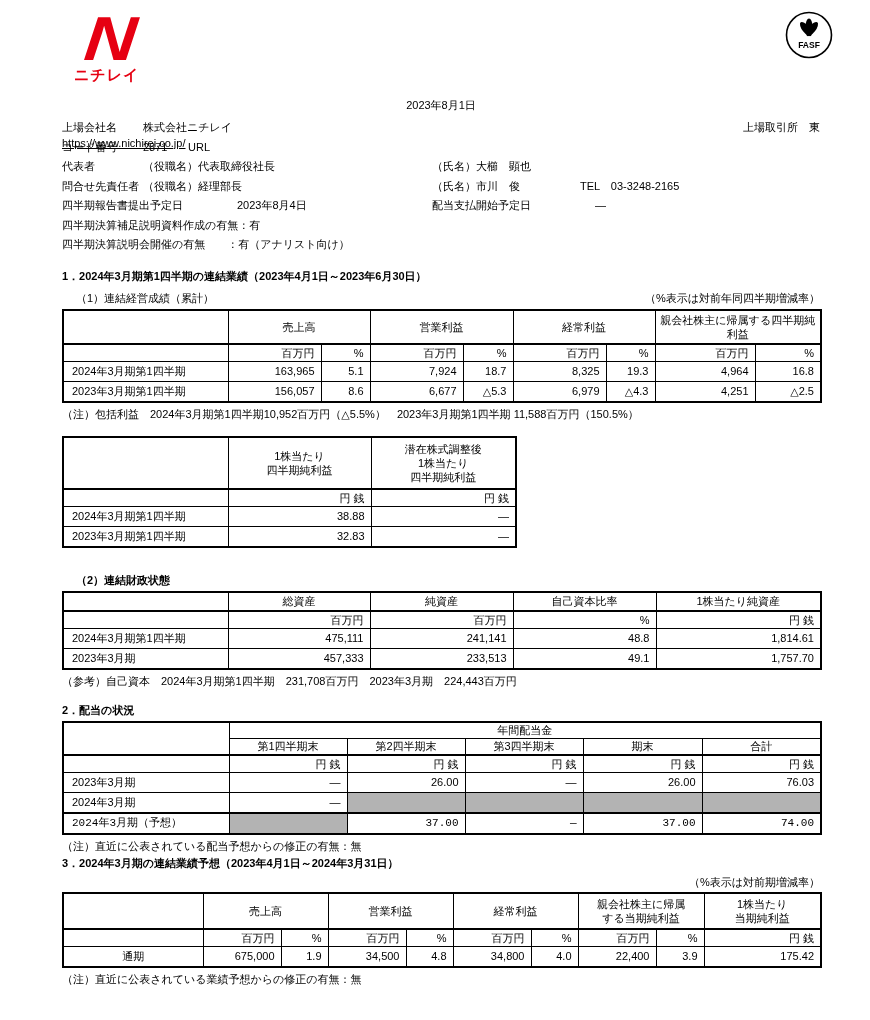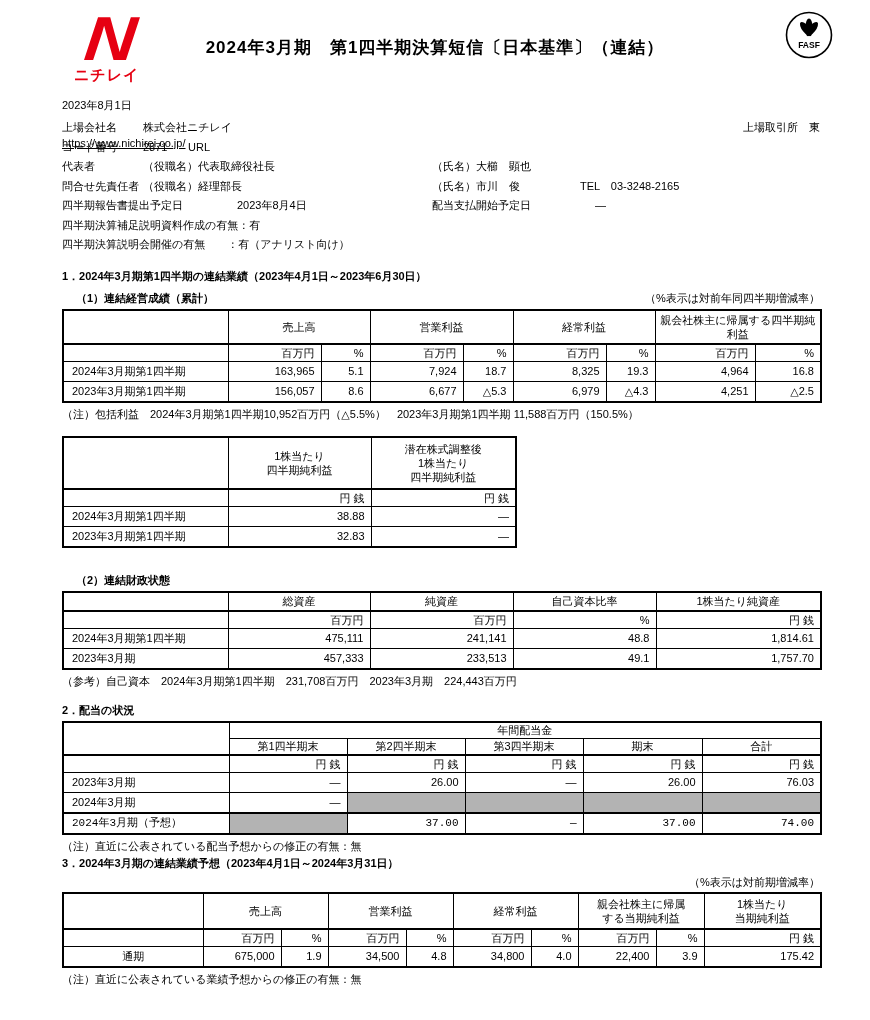--- a/index.html
+++ b/index.html
@@ -12,34 +12,34 @@
   .logo { position:absolute; left:74px; top:10px; width:120px; color:#e60012; }
   .logo-n { font-size:62px; line-height:58px; font-weight:700; font-style:italic;
     transform:skewX(-6deg) scaleX(1.15); transform-origin:left bottom; display:inline-block; margin-left:8px; }
   .logo-word { font-size:15px; font-weight:700; letter-spacing:1px; margin-top:-2px; }
   .doc-title { position:absolute; left:0; right:0; top:36px; text-align:center;
     font-size:17px; font-weight:700; letter-spacing:1px; }
   .fasf { position:absolute; right:36px; top:10px; width:50px; height:50px; }
 
   .content { padding:0 50px 0 62px; font-size:11px; }
 
-  .date-line { text-align:left; height:18px; line-height:18px; margin-top:2px; }
+  .date-line { text-align:center; height:18px; line-height:18px; margin-top:2px; }
 
   .crow { position:relative; height:19.5px; line-height:19.5px; }
   .crow span { position:absolute; top:4px; white-space:nowrap; }
   .p0 { left:0; } .p81 { left:81px; } .p126 { left:126px; } .p152 { left:152px; }
   .p175 { left:175px; } .p370 { left:370px; } .p518 { left:518px; } .p533 { left:533px; }
   .pr0 { right:0; }
   .url { text-decoration:underline; color:#000; }
 
   .right-note { text-align:right; height:16px; line-height:16px; }
   .rn1 { margin-top:8px; }
   .sec-h { font-weight:700; height:18px; line-height:18px; margin-top:16px; }
   .sub-row { display:flex; justify-content:space-between; height:18px; line-height:18px; margin-top:4px; }
-  .sub-h { font-weight:700; padding-left:14px; }
+  .sub-h { font-weight:400; padding-left:14px; }
   .tbl-note { height:16px; line-height:16px; margin-top:3px; }
 
   table { border-collapse:collapse; table-layout:fixed; margin-top:2px; }
   table, th, td { border:1px solid #000; }
   table { border-width:2px; }
   th, td { padding:0; font-weight:400; font-size:11px; overflow:hidden; white-space:nowrap; }
   tr.hsep th, tr.hsep td { border-bottom:2px solid #000; }
   tr.units td { height:16px; line-height:16px; border-top:0; }
   tr.drow td { height:19px; line-height:19px; }
   th.grp { text-align:center; vertical-align:middle; line-height:14px; white-space:normal; }
@@ -62,21 +62,20 @@
 </head>
 <body>
 
 <div class="page">
 
   <div class="hdr">
     <div class="logo">
       <div class="logo-n">N</div>
       <div class="logo-word">ニチレイ</div>
     </div>
-    <div class="doc-title">2024年3月期　第1四半期決算短信〔日本基準〕（連結）</div>
     <svg class="fasf" viewBox="0 0 50 50">
       <circle cx="25" cy="25" r="22.5" fill="none" stroke="#000" stroke-width="1.6"></circle>
       <ellipse cx="25" cy="17" rx="3.6" ry="8.5" fill="#000"></ellipse>
       <ellipse cx="25" cy="18" rx="3.6" ry="8.5" fill="#000" transform="rotate(-38 25 23)"></ellipse>
       <ellipse cx="25" cy="18" rx="3.6" ry="8.5" fill="#000" transform="rotate(38 25 23)"></ellipse>
       <text x="25" y="38" text-anchor="middle" font-size="8.5" font-weight="bold">FASF</text>
     </svg>
   </div>
 
   <div class="content">

